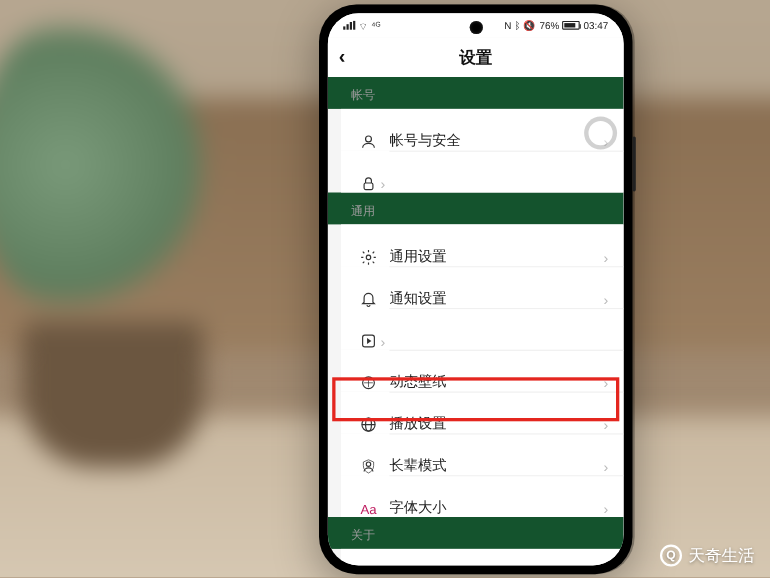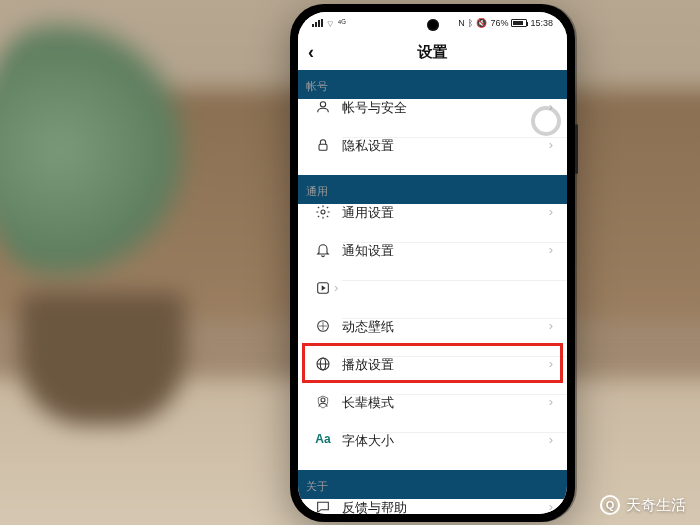--- a/index.html
+++ b/index.html
@@ -63,35 +63,36 @@
 
   .titlebar {
     height: 36px; flex: 0 0 36px; background:#fff;
     display:flex; align-items:center; justify-content:center;
     position:relative; font-size:15px; font-weight:600; color:#111;
   }
   .titlebar .back{position:absolute;left:10px;top:50%;transform:translateY(-50%);font-size:18px;color:#111;}
 
   .content { flex:1; overflow:hidden; }
   .section-hdr {
-    padding: 9px 8px 5px; font-size:11px; color:#999; background:#0c4a6e;
+    padding: 9px 21px 5px; font-size:11px; color:#999; background:#14532d;
   }
   .row {
     background:#fff; height:38px;
-    display:flex; align-items:flex-start; padding:0 14px;
+    display:flex; align-items:flex-end; padding:0 14px;
     position:relative;
+    margin-left:12px;
   }
   .row + .row::before{
     content:""; position:absolute; left:44px; right:0; top:0; height:1px; background:#f0f0f0;
   }
   .row .ico{width:22px;display:flex;align-items:center;justify-content:center;color:#333;}
   .row .ico svg{width:16px;height:16px;stroke:#333;stroke-width:1.6;fill:none;}
   .row .lbl{flex:1;font-size:13px;color:#222;margin-left:8px;}
   .row .chev{color:#bbb;font-size:13px;}
-  .row .aa{font-size:12px;font-weight:700;color:#0f766e;}
+  .row .aa{font-size:12px;font-weight:400;color:#be185d;}
 
   .highlight{
     position:absolute; border:3px solid #e4261f; pointer-events:none;
     left:4px; right:4px; height:40px;
   }
 
   .assist-circle{
     position:absolute; right:6px; top:94px;
     width:30px;height:30px;border-radius:50%;
     border:4px solid rgba(0,0,0,.18);
@@ -139,21 +140,21 @@
           </span>
         <span>⌔</span>
         <span>⁴ᴳ</span>
       </div>
       <div class="right">
         <span>N</span>
         <span>ᛒ</span>
         <span>🔇</span>
         <span>76%</span>
         <span class="batt"></span>
-        <span>15:38</span>
+        <span>03:47</span>
       </div>
     </div>
 
     <div class="titlebar">
       <span class="back">‹</span>
       <span>设置</span>
     </div>
 
     <div class="content" style="position:relative;">
 
@@ -168,21 +169,20 @@
         <span class="lbl">帐号与安全</span>
         <span class="chev">›</span>
       </div>
       <div class="row">
         <span class="ico">
             <svg viewBox="0 0 24 24">
               <rect x="6" y="11" width="12" height="9" rx="2"></rect>
               <path d="M8 11V8a4 4 0 0 1 8 0v3"></path>
             </svg>
           </span>
-        <span class="lbl">隐私设置</span>
         <span class="chev">›</span>
       </div>
 
       <div class="section-hdr">通用</div>
       <div class="row">
         <span class="ico">
             <svg viewBox="0 0 24 24">
               <circle cx="12" cy="12" r="3"></circle>
               <path d="M12 2v3M12 19v3M4.2 4.2l2.1 2.1M17.7 17.7l2.1 2.1M2 12h3M19 12h3M4.2 19.8l2.1-2.1M17.7 6.3l2.1-2.1"></path>
             </svg>

